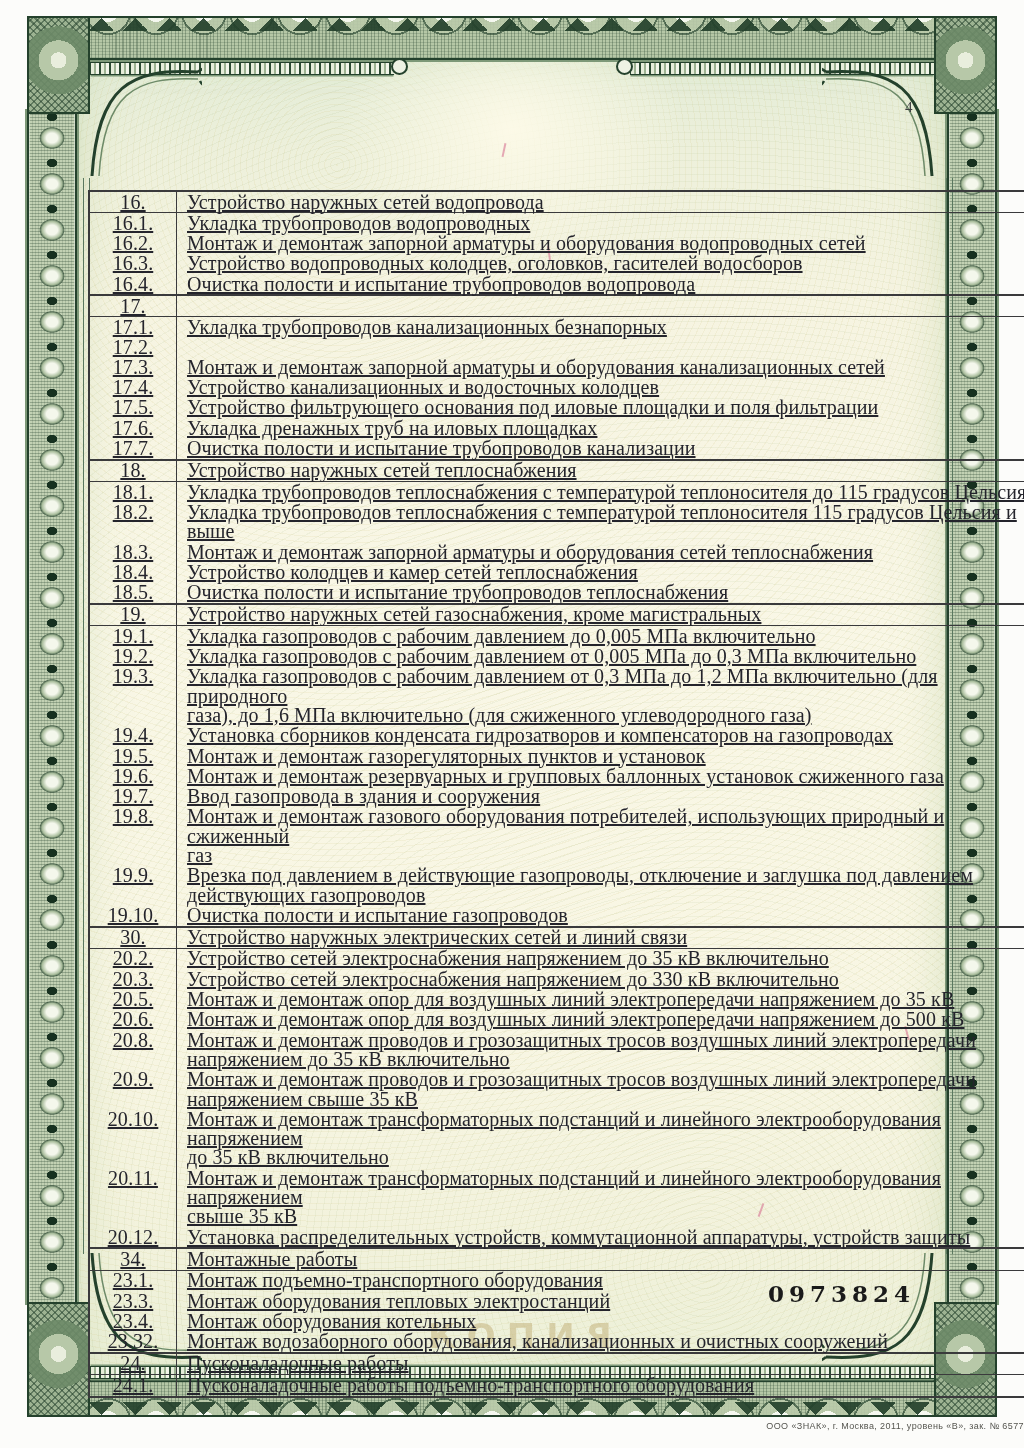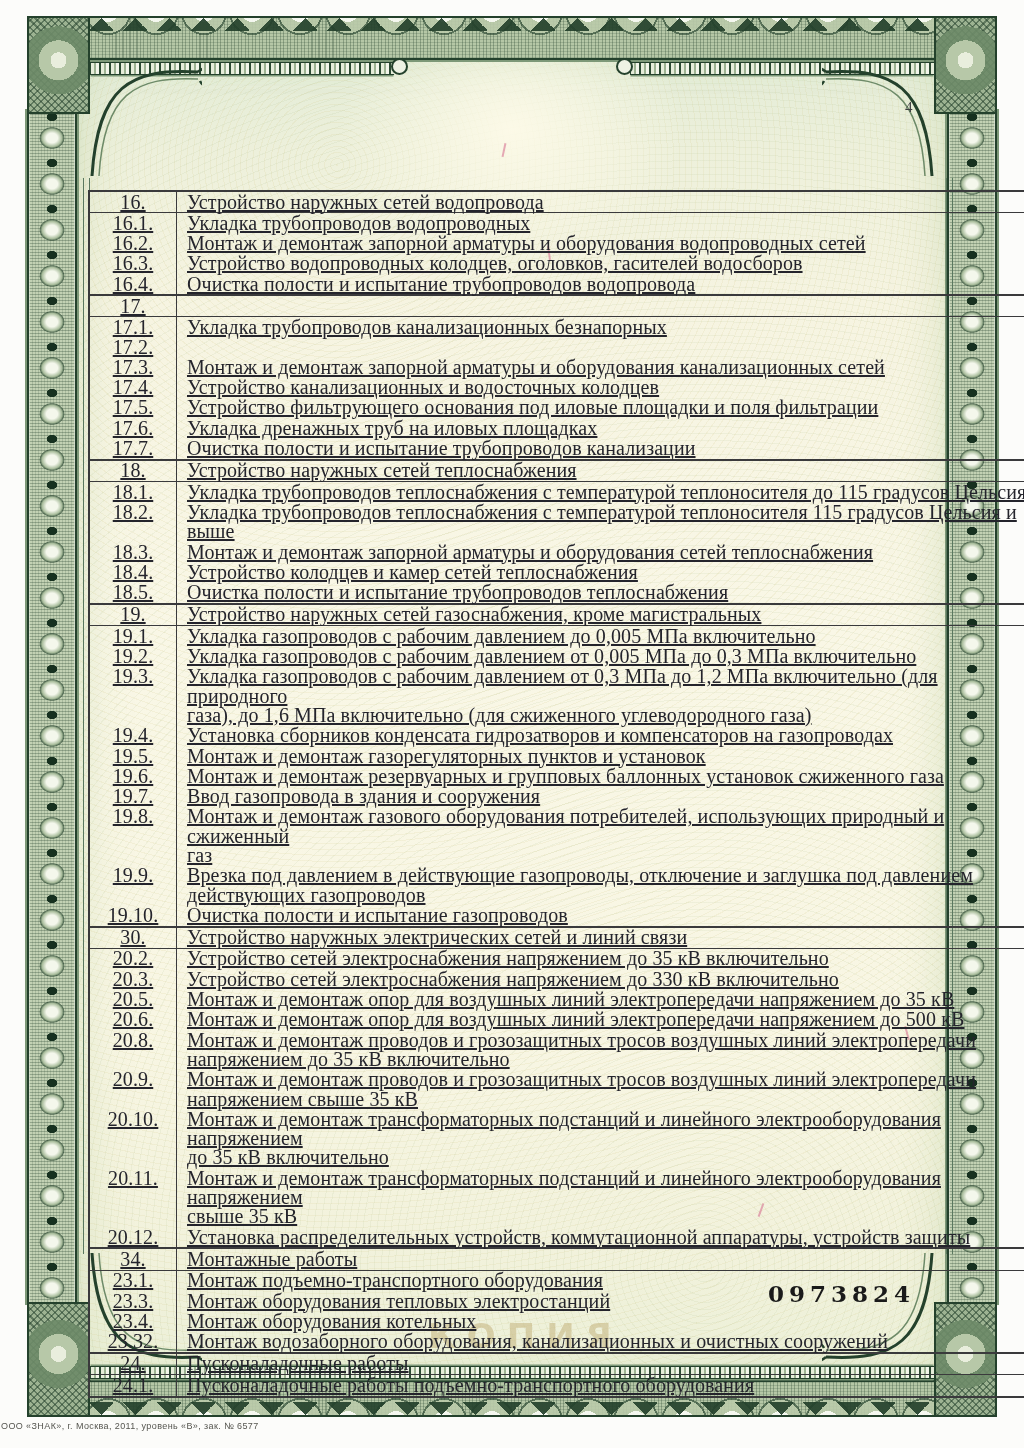--- a/index.html
+++ b/index.html
@@ -93,21 +93,21 @@
 
   
   .page-number{position:absolute;left:905px;top:99px;z-index:5;font-size:15px;color:#3c3c40;}
   .serial{position:absolute;left:768px;top:1280px;width:145px;z-index:5;text-align:right;
     font-family:"DejaVu Serif","Liberation Serif",serif;font-weight:700;font-size:23px;
     letter-spacing:5px;color:var(--serial-ink,#1a1a1a);}
   .watermark{position:absolute;left:428px;top:1316px;z-index:4;
     font-family:"DejaVu Sans","Liberation Sans",sans-serif;font-weight:700;font-size:34px;
     letter-spacing:11px;color:var(--watermark-tan,#c9ba87);opacity:.6;
     text-shadow:0 0 1px rgba(255,255,255,.8);}
-  .footer{position:absolute;left:1px;right:0;top:1421px;z-index:5;text-align:left;
+  .footer{position:absolute;left:16px;right:0;top:1421px;z-index:5;text-align:right;
     font-family:"Liberation Sans","DejaVu Sans",sans-serif;font-size:9px;color:#55554f;letter-spacing:.4px;}
 </style>
 </head>
 <body>
 
 <div class="page">
 
   <div class="paper"></div>
 
   <div class="band-h top"></div>

